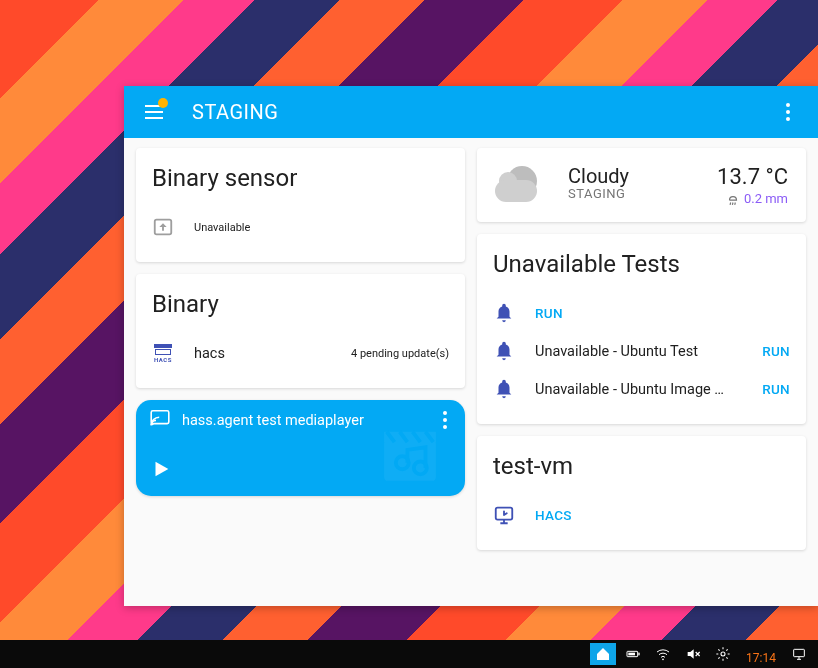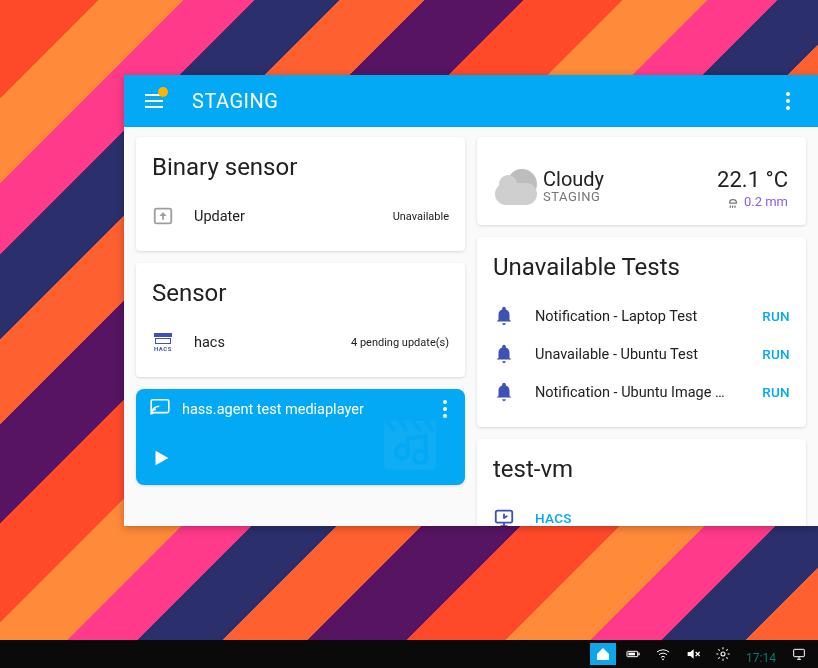--- a/index.html
+++ b/index.html
@@ -14,22 +14,22 @@
         #ff4a2a 0 70px,
         #ff8a3a 70px 130px,
         #ff3a8a 130px 180px,
         #2b2f6b 180px 240px,
         #ff6030 240px 300px,
         #571463 300px 370px);
   }
 
   .dashboard {
     position: absolute;
-    left: 124px; top: 75px;
-    width: 694px; height: 451px;
+    left: 124px; top: 86px;
+    width: 694px; height: 520px;
     background: #fafafa;
     box-shadow: 0 2px 8px rgba(0,0,0,.25);
     display: flex; flex-direction: column;
     overflow: hidden;
   }
 
   .appbar {
     height: 52px;
     background: #03a9f4;
     display: flex; align-items: center;
@@ -67,34 +67,34 @@
     padding: 16px;
   }
   .card h2 { font-size: 24px; font-weight: 400; color:#212121; margin-bottom: 16px;}
   .row { display:flex; align-items:center; gap: 20px; padding: 8px 0;}
   .row .icon { width:22px; height:22px; display:flex; align-items:center; justify-content:center; color:#9e9e9e;}
   .row .label { flex:1; font-size: 14.5px; color:#212121;}
   .row .value { font-size: 11px; color:#212121;}
   .row .action { font-size: 13.5px; font-weight:500; color:#03a9f4; letter-spacing:.3px;}
 
   .media-card {
-    background:#03a9f4; border-radius:8px;
+    background:#03a9f4; border-radius:15px;
     box-shadow: 0 1px 3px rgba(0,0,0,.14);
     color:#fff; padding:0; height:96px; position:relative; overflow:hidden;
   }
   .media-top { display:flex; align-items:center; padding: 10px 6px 0 14px; gap:12px;}
   .media-title { flex:1; font-size:14.5px;}
   .media-more { display:flex; flex-direction:column; gap:3px; width:28px; align-items:center;}
   .media-more .dot {width:4px;height:4px;background:#fff;border-radius:50%;}
   .play { position:absolute; left:14px; bottom:12px;}
   .play svg { width:22px; height:22px; fill:#fff;}
   .clapper { position:absolute; right:24px; top:24px; width:62px; height:62px; opacity:.35;}
 
   
-  .weather { display:flex; gap:4px; align-items:flex-start;margin-top:14px;}
+  .weather { display:flex; gap:29px; align-items:flex-start;}
   .weather-text { flex:1;}
   .weather-cond { font-size:20px; color:#212121;}
   .weather-sub { font-size:13px; color:#757575; letter-spacing:.5px; margin-top:-2px;}
   .weather-temp { font-size:22px; color:#212121; text-align:right;}
   .weather-rain { font-size:13px; color:#8b5cf6; display:flex; align-items:center; gap:4px; justify-content:flex-end; margin-top:2px;}
 
   .cloud { width:44px; height:34px; position:relative; margin-top:2px;}
   .cloud .c1 { position:absolute; width:30px; height:30px; background:#bdbdbd; border-radius:50%; left:12px; top:0;}
   .cloud .c2 { position:absolute; width:42px; height:22px; background:#cfcfcf; border-radius:14px; left:0; top:14px;}
   .cloud .c3 { position:absolute; width:18px; height:18px; background:#cfcfcf; border-radius:50%; left:4px; top:6px;}
@@ -106,21 +106,21 @@
   
   .taskbar {
     position:absolute; left:0; bottom:0; width:818px; height:28px;
     background:#0a0a0a; display:flex; align-items:center; justify-content:flex-end;
     padding:0 6px; gap:4px;
   }
   .tb-sep { flex:1; }
   .tb-item { width:26px; height:22px; display:flex; align-items:center; justify-content:center; color:#fff;}
   .tb-item.active { background:#0ea5e9;}
   .tb-item svg { width:16px; height:16px; fill:#fff; }
-  .tb-clock { color:#0f766e; font-size:12px; padding:0 6px;margin-top:8px;}
+  .tb-clock { color:#f97316; font-size:12px; padding:0 6px;margin-top:8px;}
 </style>
 </head>
 <body>
 
 <div class="wallpaper"></div>
 
 <div class="dashboard">
   <div class="appbar">
     <div class="menu-btn">
       <span class="hamburger"></span>
@@ -140,27 +140,26 @@
     <div class="col left">
       <div class="card">
         <h2>Binary sensor</h2>
         <div class="row">
           <span class="icon">
             <svg viewBox="0 0 24 24">
                 <rect x="3" y="4" width="18" height="16" rx="2" fill="none" stroke="#9e9e9e" stroke-width="2"></rect>
                 <path d="M12 16 L8 12 H11 V8 H13 V12 H16 Z" fill="#9e9e9e" transform="rotate(180 12 12)"></path>
               </svg>
           </span>
-          <span class="label">Updater</span>
           <span class="value">Unavailable</span>
         </div>
       </div>
 
       <div class="card">
-        <h2>Sensor</h2>
+        <h2>Binary</h2>
         <div class="row">
           <span class="icon">
             <span class="hacs-icon">
                 <span class="bar"></span>
                 <span class="bar" style="background:#fff;border:1px solid #3f51b5;height:6px;width:16px;"></span>
                 <span class="txt">HACS</span>
               </span>
           </span>
           <span class="label">hacs</span>
           <span class="value">4 pending update(s)</span>
@@ -208,59 +207,58 @@
           <div class="cloud">
               <span class="c1"></span>
               <span class="c3"></span>
               <span class="c2"></span>
             </div>
           <div class="weather-text">
             <div class="weather-cond">Cloudy</div>
             <div class="weather-sub">STAGING</div>
           </div>
           <div>
-            <div class="weather-temp">22.1 °C</div>
+            <div class="weather-temp">13.7 °C</div>
             <div class="weather-rain">
               <svg width="14" height="14" viewBox="0 0 24 24">
                   <path d="M6 14 A6 6 0 1 1 18 14 A4 4 0 0 1 18 14 H6" fill="none" stroke="#757575" stroke-width="2"></path>
                   <path d="M8 18 L7 22 M12 18 L11 22 M16 18 L15 22" stroke="#757575" stroke-width="2"></path>
                 </svg>
               <span>0.2 mm</span>
             </div>
           </div>
         </div>
       </div>
 
       <div class="card">
         <h2>Unavailable Tests</h2>
         <div class="row">
           <span class="icon">
               <svg viewBox="0 0 24 24" fill="#3f51b5">
                 <path d="M12 2 A2 2 0 0 1 14 4 V5 A6 6 0 0 1 18 11 V16 L20 18 H4 L6 16 V11 A6 6 0 0 1 10 5 V4 A2 2 0 0 1 12 2 M10 20 A2 2 0 0 0 14 20 Z"></path>
               </svg>
             </span>
-          <span class="label">Notification - Laptop Test</span>
           <span class="action">RUN</span>
         </div>
         <div class="row">
           <span class="icon">
               <svg viewBox="0 0 24 24" fill="#3f51b5">
                 <path d="M12 2 A2 2 0 0 1 14 4 V5 A6 6 0 0 1 18 11 V16 L20 18 H4 L6 16 V11 A6 6 0 0 1 10 5 V4 A2 2 0 0 1 12 2 M10 20 A2 2 0 0 0 14 20 Z"></path>
               </svg>
             </span>
           <span class="label">Unavailable - Ubuntu Test</span>
           <span class="action">RUN</span>
         </div>
         <div class="row">
           <span class="icon">
               <svg viewBox="0 0 24 24" fill="#3f51b5">
                 <path d="M12 2 A2 2 0 0 1 14 4 V5 A6 6 0 0 1 18 11 V16 L20 18 H4 L6 16 V11 A6 6 0 0 1 10 5 V4 A2 2 0 0 1 12 2 M10 20 A2 2 0 0 0 14 20 Z"></path>
               </svg>
             </span>
-          <span class="label">Notification - Ubuntu Image …</span>
+          <span class="label">Unavailable - Ubuntu Image …</span>
           <span class="action">RUN</span>
         </div>
       </div>
 
       <div class="card">
         <h2>test-vm</h2>
         <div class="row">
           <span class="icon" style="color:#3f51b5;">
             <svg viewBox="0 0 24 24" fill="none" stroke="#3f51b5" stroke-width="2">
                 <rect x="3" y="4" width="18" height="13" rx="2"></rect>

